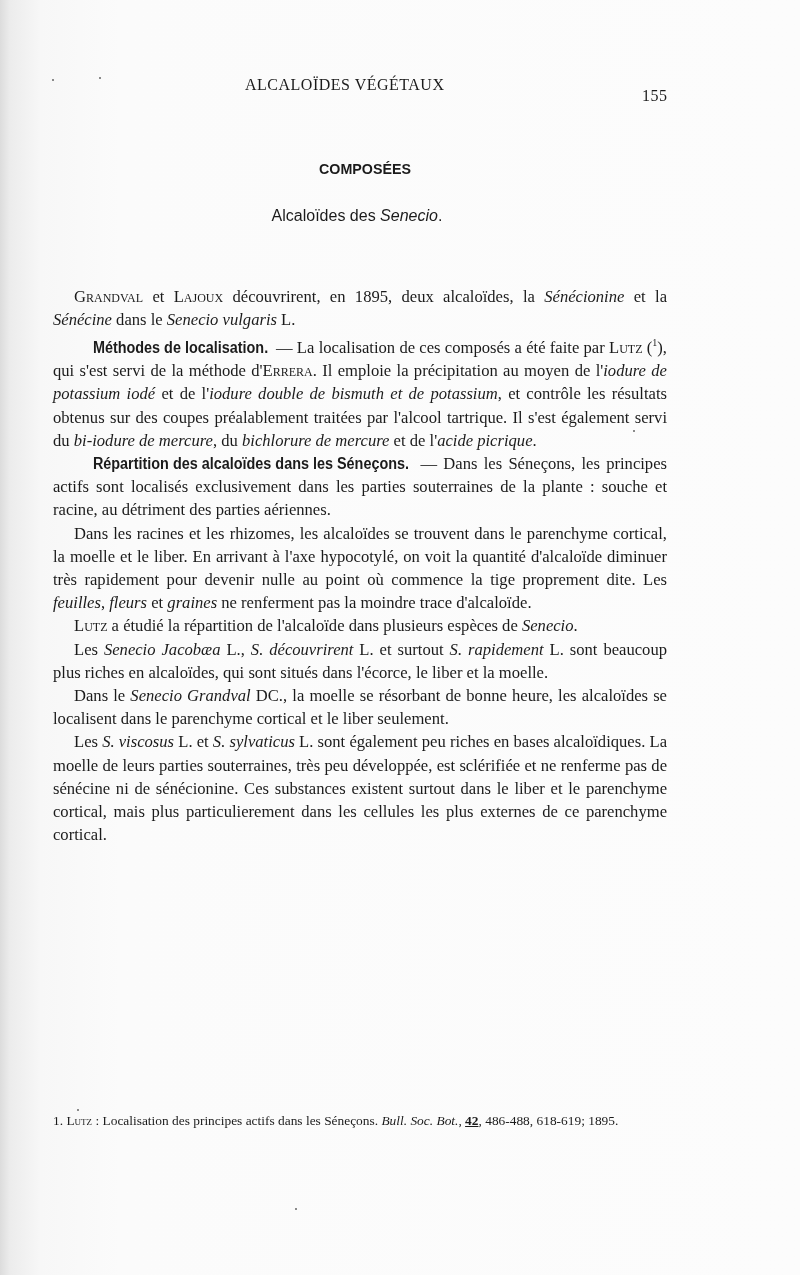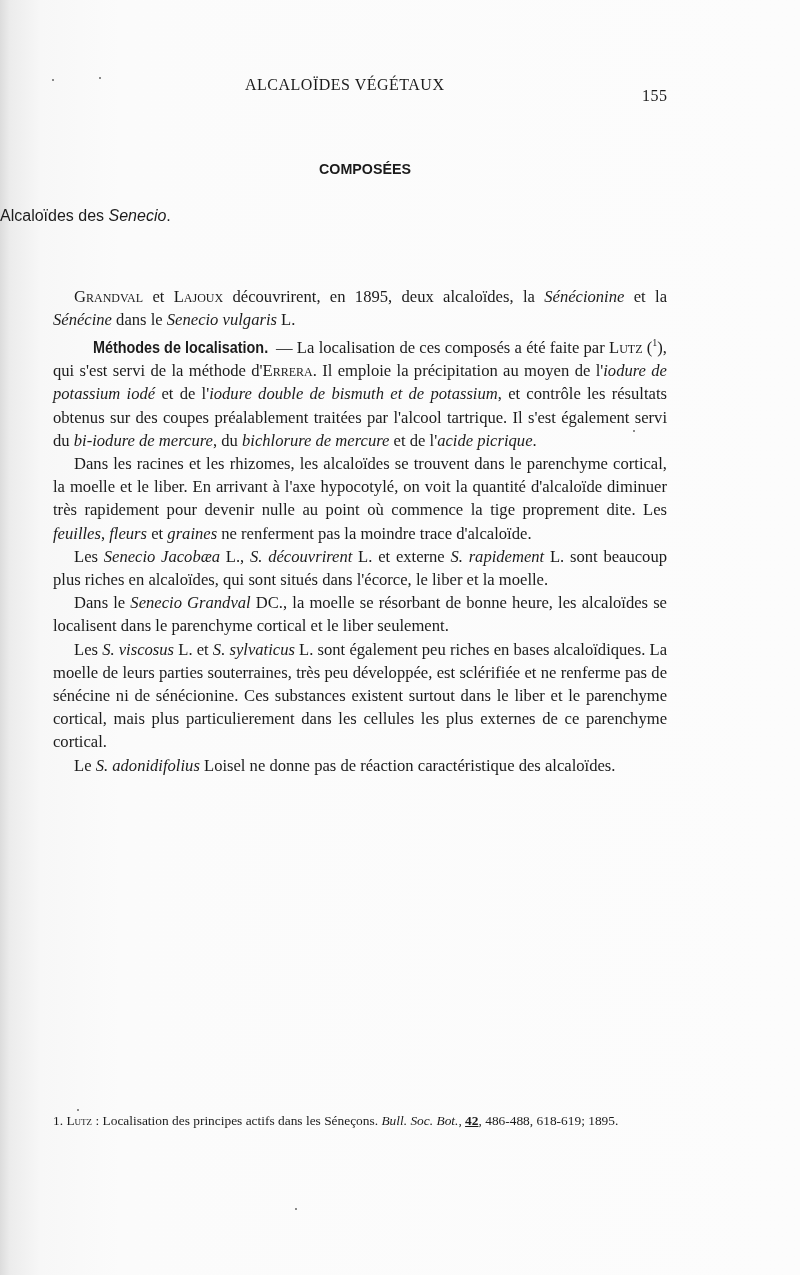--- a/index.html
+++ b/index.html
@@ -16,21 +16,21 @@
       font-size: 16px; letter-spacing: 0.5px;
     }
     .running-title { position: absolute; left: 245px; top: 0; }
     .page-number { position: absolute; left: 642px; top: 11px; }
     .section-title {
       position: absolute; top: 160px; left: 0; width: 730px; text-align: center;
       font-family: "Liberation Sans", "DejaVu Sans", sans-serif; font-weight: bold; font-size: 15.5px;
       transform: scaleX(0.92);
     }
     .subsection-title {
-      position: absolute; top: 207px; left: 0; width: 714px; 
+      position: absolute; top: 207px; left: 0; width: 714px; text-align: center;
       font-family: "Liberation Sans", "DejaVu Sans", sans-serif; font-size: 16px;
     }
     .subsection-title i { font-style: italic; }
     .body-text {
       position: absolute; top: 247px; left: 53px; width: 614px;
       font-size: 16.6px; line-height: 23.2px; text-align: justify;
       hyphens: none;
       margin-top: 38px;
     }
     .body-text p { margin: 0; text-indent: 21px; }
@@ -64,32 +64,33 @@
   <div class="section-title">COMPOSÉES</div>
 
   <div class="subsection-title"><span>Alcaloïdes des </span><i>Senecio</i><span>.</span></div>
 
   <div class="body-text">
 
     <p><span class="sc">Grandval</span><span> et </span><span class="sc">Lajoux</span><span> découvrirent, en 1895, deux alcaloïdes, la </span><i>Sénécionine</i><span> et la </span><i>Sénécine</i><span> dans le </span><i>Senecio vulgaris</i><span> L.</span></p>
 
     <p><span class="run-in">Méthodes de localisation.</span><span> — La localisation de ces composés a été faite par </span><span class="sc">Lutz</span> (<sup>1</sup>)<span>, qui s'est servi de la méthode d'</span><span class="sc">Errera</span><span>. Il emploie la précipitation au moyen de l'</span><i>iodure de potassium iodé</i><span> et de l'</span><i>iodure double de bismuth et de potassium</i><span>, et contrôle les résultats obtenus sur des coupes préalablement traitées par l'alcool tartrique. Il s'est également servi du </span><i>bi-iodure de mercure</i><span>, du </span><i>bichlorure de mercure</i><span> et de l'</span><i>acide picrique</i><span>.</span></p>
 
+    <p><span class="run-in wide">Répartition des alcaloïdes dans les Séneçons.</span><span> — Dans les Séneçons, les principes actifs sont localisés exclusivement dans les parties souterraines de la plante : souche et racine, au détriment des parties aériennes.</span></p>
 
     <p><span>Dans les racines et les rhizomes, les alcaloïdes se trouvent dans le parenchyme cortical, la moelle et le liber. En arrivant à l'axe hypocotylé, on voit la quantité d'alcaloïde diminuer très rapidement pour devenir nulle au point où commence la tige proprement dite. Les </span><i>feuilles</i><span>, </span><i>fleurs</i><span> et </span><i>graines</i><span> ne renferment pas la moindre trace d'alcaloïde.</span></p>
 
+    <p><span class="sc">Lutz</span><span> a étudié la répartition de l'alcaloïde dans plusieurs espèces de </span><i>Senecio</i><span>.</span></p>
 
 
-    <p><span>Les </span><i>Senecio Jacobæa</i><span> L., </span><i>S. découvrirent</i><span> L. et externe </span><i>S. rapidement</i><span> L. sont beaucoup plus riches en alcaloïdes, qui sont situés dans l'écorce, le liber et la moelle.</span></p>
+    <p><span>Les </span><i>Senecio Jacobæa</i><span> L., </span><i>S. découvrirent</i><span> L. et surtout </span><i>S. rapidement</i><span> L. sont beaucoup plus riches en alcaloïdes, qui sont situés dans l'écorce, le liber et la moelle.</span></p>
 
     <p><span>Dans le </span><i>Senecio Grandval</i><span> DC., la moelle se résorbant de bonne heure, les alcaloïdes se localisent dans le parenchyme cortical et le liber seulement.</span></p>
 
     <p><span>Les </span><i>S. viscosus</i><span> L. et </span><i>S. sylvaticus</i><span> L. sont également peu riches en bases alcaloïdiques. La moelle de leurs parties souterraines, très peu développée, est sclérifiée et ne renferme pas de sénécine ni de sénécionine. Ces substances existent surtout dans le liber et le parenchyme cortical, mais plus particulierement dans les cellules les plus externes de ce parenchyme cortical.</span></p>
 
-    <p><span>Le </span><i>S. adonidifolius</i><span> Loisel ne donne pas de réaction caractéristique des alcaloïdes.</span></p>
   </div>
 
   <div class="footnote">
     <p><span class="num">1.</span> <span class="sc">Lutz</span><span> : Localisation des principes actifs dans les Séneçons. </span><i>Bull. Soc. Bot.</i><span>, </span><b class="vol">42</b><span>, 486-488, 618-619; 1895.</span></p>
   </div>
 
   <span class="speck" style="left:52px;top:79px;"></span>
   <span class="speck" style="left:99px;top:77px;"></span>
   <span class="speck" style="left:633px;top:430px;"></span>
   <span class="speck" style="left:77px;top:1109px;"></span>

